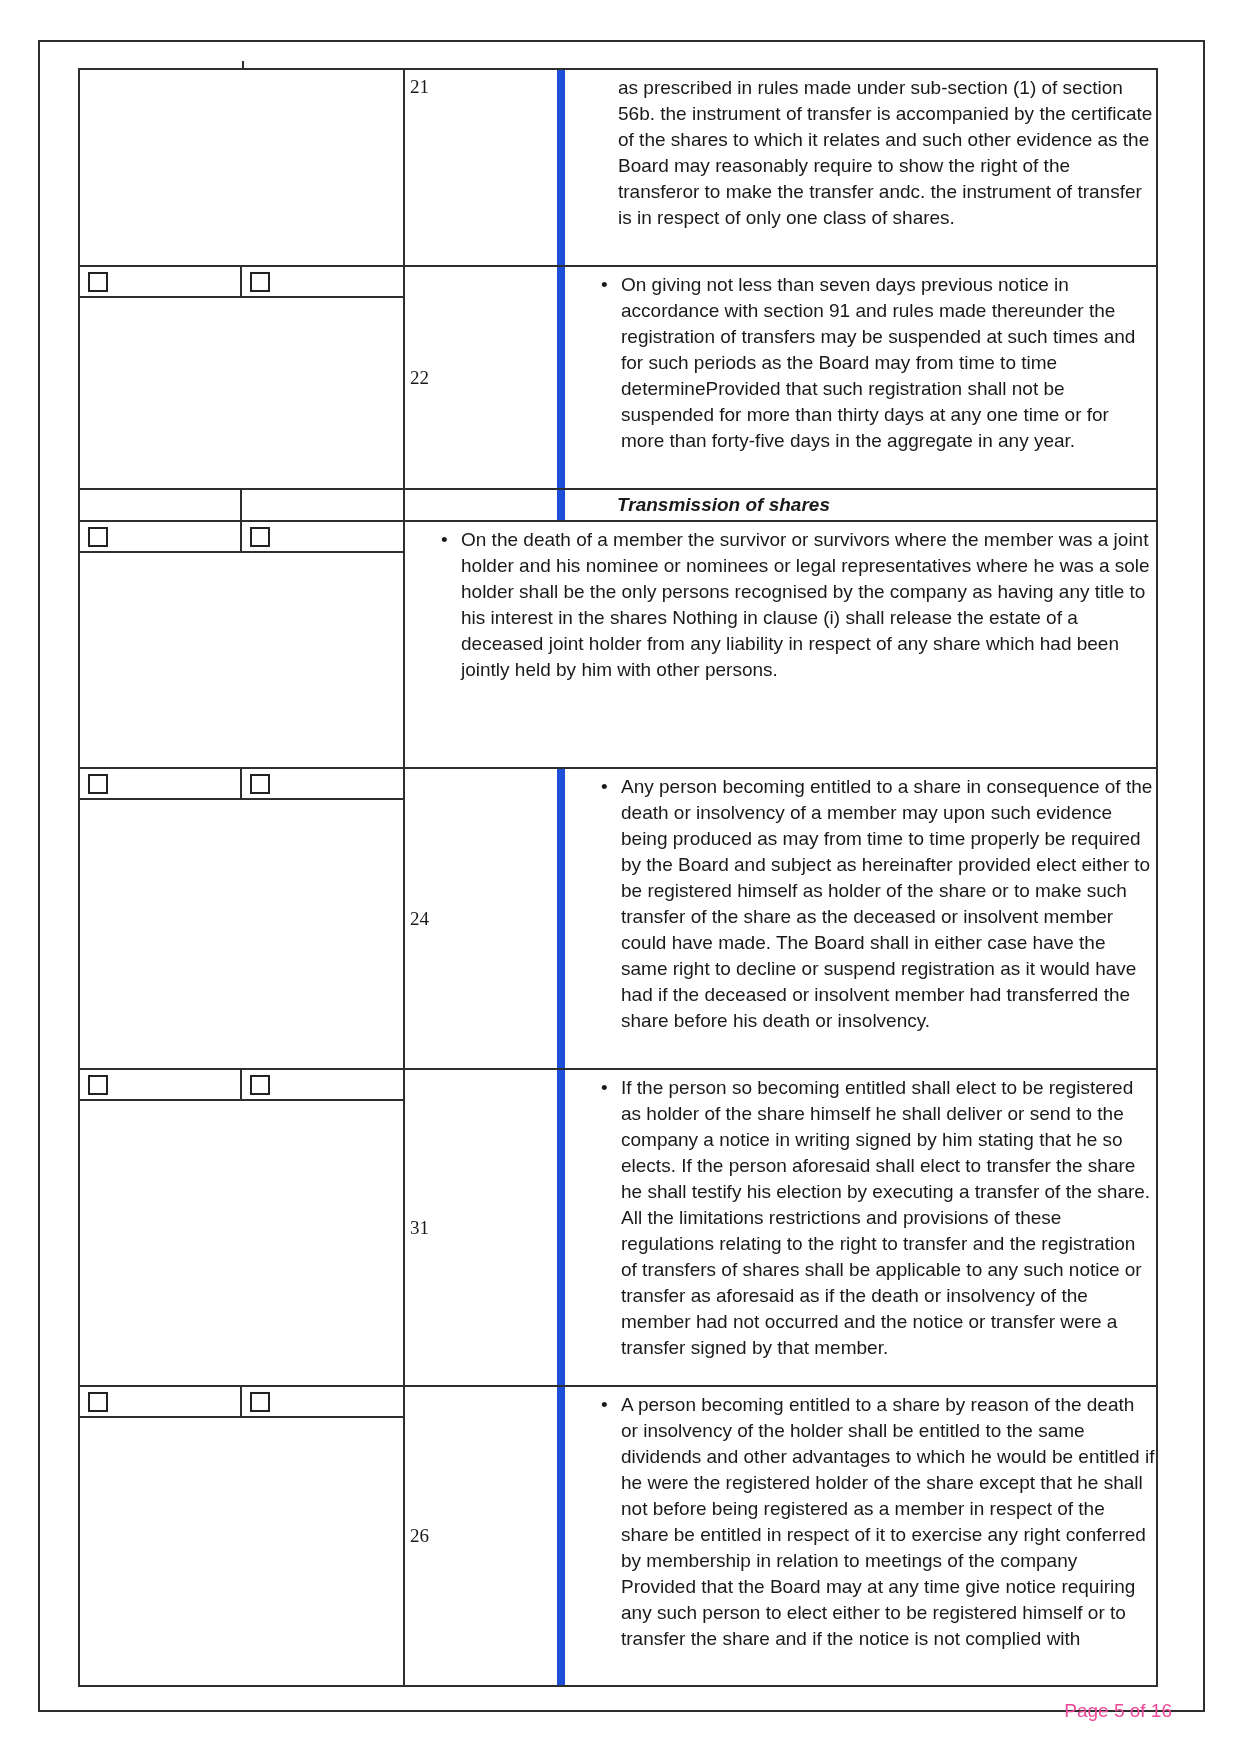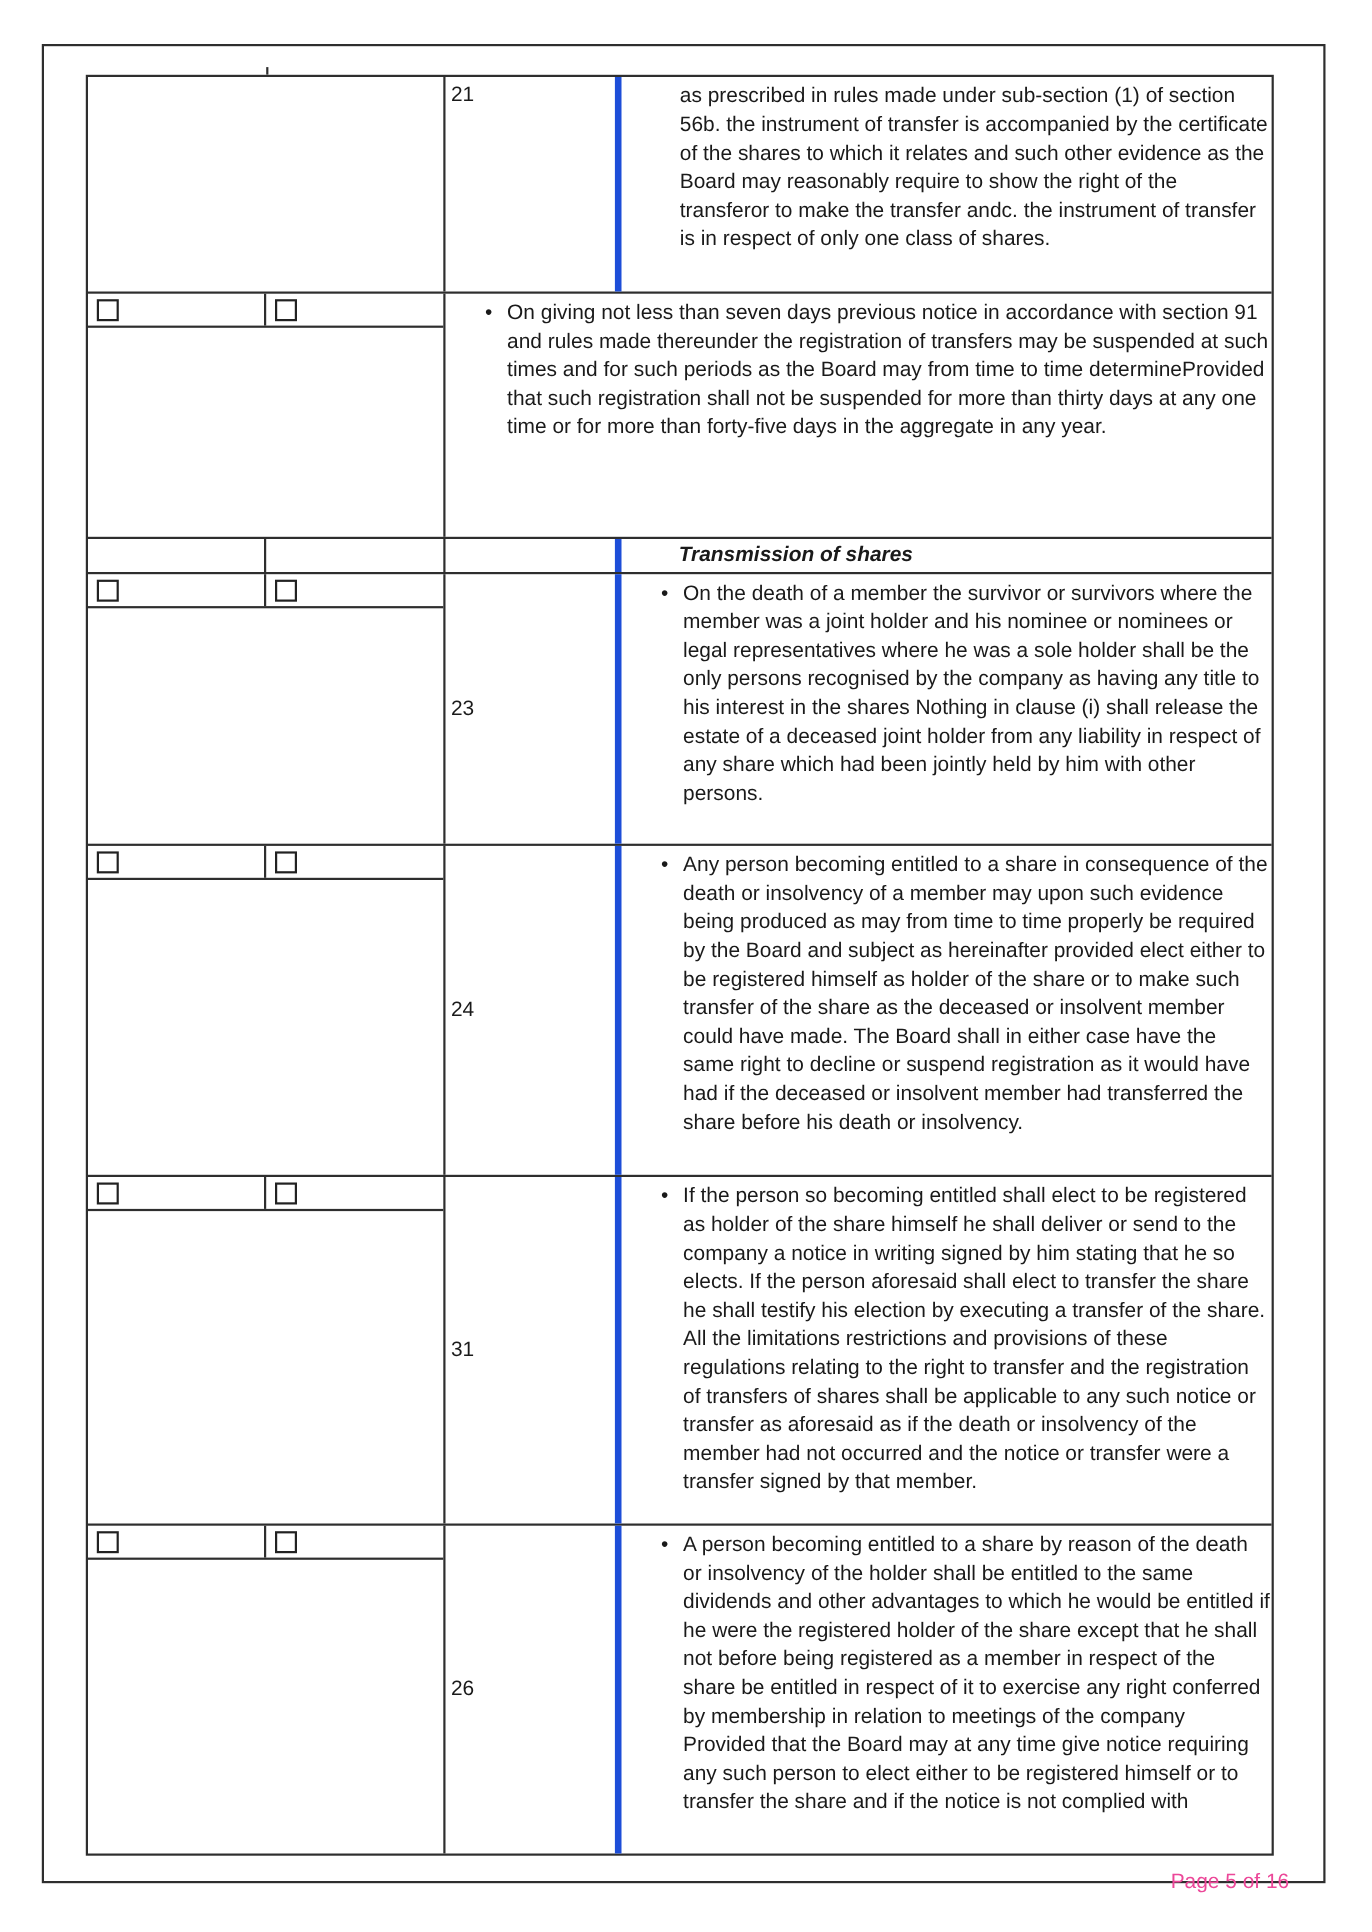--- a/index.html
+++ b/index.html
@@ -24,22 +24,22 @@
   }
   .mini-row { height:31px; flex:none; border-bottom:2px solid #2e2e2e; box-sizing:border-box; display:flex; }
   .mini-row.no-bottom { border-bottom:none; height:30px; }
   .mini-cell { width:162px; flex:none; border-right:2px solid #2e2e2e; box-sizing:border-box; }
   .mini-cell.second { flex:1; border-right:none; }
   .checkbox {
     width:20px; height:20px; box-sizing:border-box; border:2px solid #222222;
     margin:5px 0 0 8px; background:#ffffff;
   }
   .num-cell {
-    width:160px; flex:none; border-right:6px solid #1d4ed8; box-sizing:border-box;
-    display:flex; align-items:center; padding-left:5px; font-size:19px; line-height:22px;
+    width:160px; flex:none; border-right:8px solid #1d4ed8; box-sizing:border-box;
+    display:flex; align-items:center; padding-left:5px; font-size:19px; line-height:22px;font-family:Liberation Serif, serif;
   }
   .num-cell.top { align-items:flex-start; padding-top:6px; }
   .text-cell { flex:1; padding-top:5px; font-size:19px; line-height:26px; box-sizing:border-box; }
   .text-cell.middle { padding-top:0; display:flex; align-items:center; }
   .bullet-line { display:flex; }
   .bullet { margin-left:36px; width:20px; flex:none; }
   .btext { flex:1; padding-right:1px; }
   .plain-text { margin-left:53px; padding-right:1px; }
   .section-header { font-weight:bold; font-style:italic; padding-left:4px; font-size:19px;margin-left:48px; }
   .tick { position:absolute; left:242px; top:61px; width:2px; height:7px; background:#2e2e2e; }
@@ -70,20 +70,21 @@
       <div class="left-area">
         <div class="mini-row">
           <div class="mini-cell">
             <div class="checkbox"></div>
           </div>
           <div class="mini-cell second">
             <div class="checkbox"></div>
           </div>
         </div>
       </div>
+      <div class="num-cell">22</div>
       <div class="text-cell">
         <div class="bullet-line">
           <span class="bullet">•</span>
           <span class="btext">On giving not less than seven days previous notice in accordance with section 91 and rules made thereunder the registration of transfers may be suspended at such times and for such periods as the Board may from time to time determineProvided that such registration shall not be suspended for more than thirty days at any one time or for more than forty-five days in the aggregate in any year.</span>
         </div>
       </div>
     </div>
 
     <div class="trow" style="height:32px">
       <div class="left-area">
@@ -102,21 +103,20 @@
       <div class="left-area">
         <div class="mini-row">
           <div class="mini-cell">
             <div class="checkbox"></div>
           </div>
           <div class="mini-cell second">
             <div class="checkbox"></div>
           </div>
         </div>
       </div>
-      <div class="num-cell">23</div>
       <div class="text-cell">
         <div class="bullet-line">
           <span class="bullet">•</span>
           <span class="btext">On the death of a member the survivor or survivors where the member was a joint holder and his nominee or nominees or legal representatives where he was a sole holder shall be the only persons recognised by the company as having any title to his interest in the shares Nothing in clause (i) shall release the estate of a deceased joint holder from any liability in respect of any share which had been jointly held by him with other persons.</span>
         </div>
       </div>
     </div>
 
     <div class="trow" style="height:301px">
       <div class="left-area">

